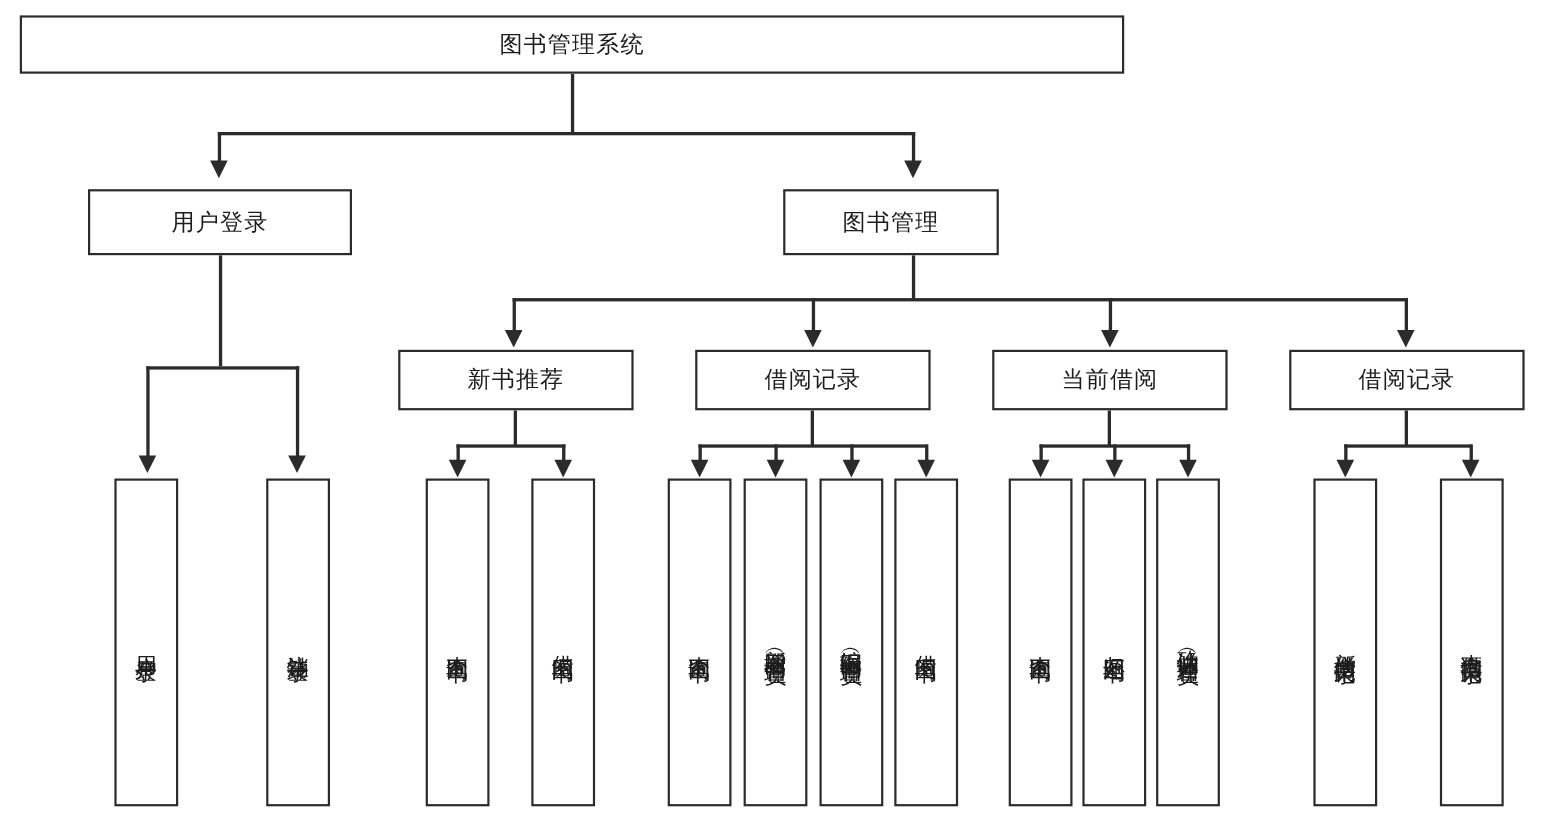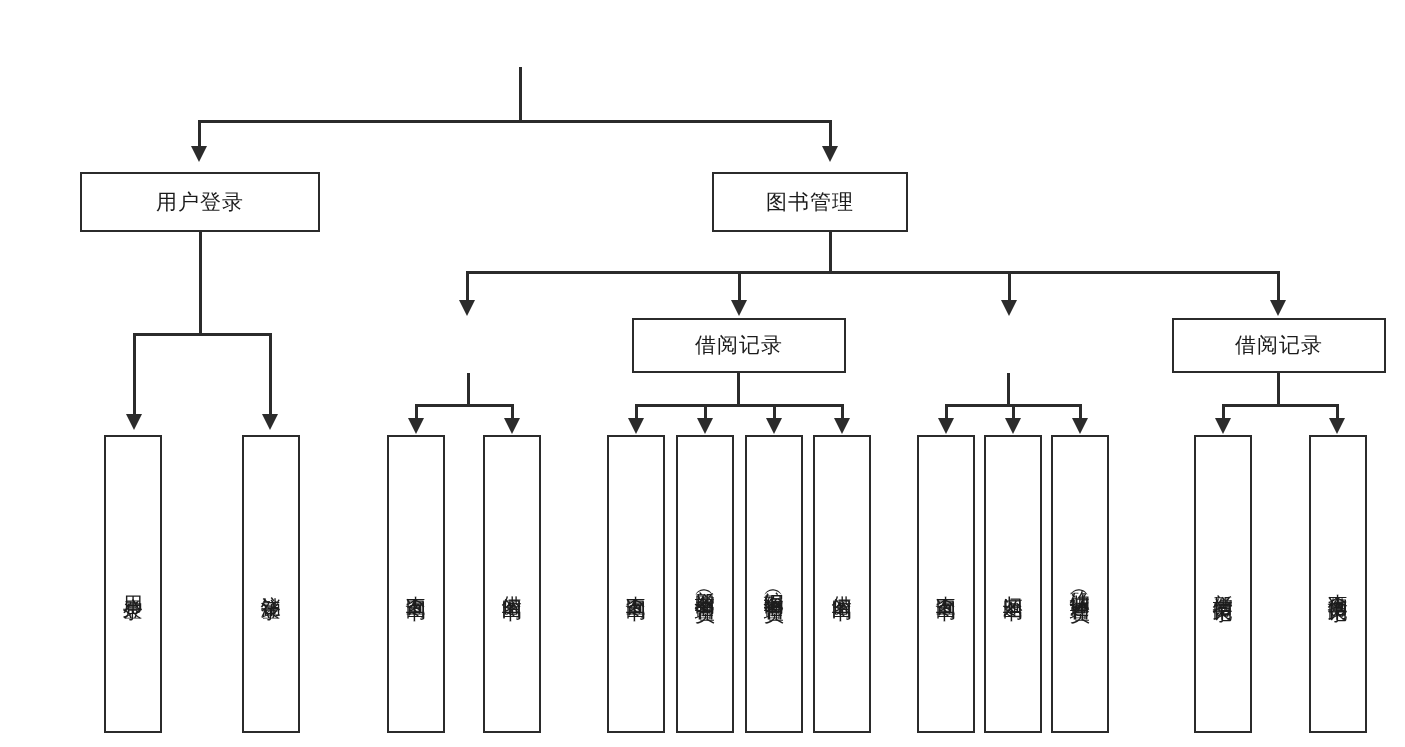--- a/index.html
+++ b/index.html
@@ -79,20 +79,23 @@
     z-index:5;
     white-space:nowrap;
     user-select:none;
   }
 </style>
 </head>
 <body>
 
 <div id="canvas">
 
+  <div class="node horiz" style="left:18px;top:14px;width:1004px;height:53px;">
+    <span class="lbl">图书管理系统</span>
+  </div>
 
   <div class="ln v" style="left:519px;top:67px;width:3px;height:53px;"></div>
   <div class="ln h" style="left:198px;top:120px;width:634px;height:3px;"></div>
   <div class="ln v" style="left:198px;top:120px;width:3px;height:28px;"></div>
   <div class="arrow" style="left:191px;top:146px;"></div>
   <div class="ln v" style="left:829px;top:120px;width:3px;height:28px;"></div>
   <div class="arrow" style="left:822px;top:146px;"></div>
 
   <div class="node horiz" style="left:80px;top:172px;width:240px;height:60px;">
     <span class="lbl">用户登录</span>
@@ -112,22 +115,28 @@
   <div class="ln h" style="left:466px;top:271px;width:814px;height:3px;"></div>
   <div class="ln v" style="left:466px;top:271px;width:3px;height:32px;"></div>
   <div class="arrow" style="left:459px;top:300px;"></div>
   <div class="ln v" style="left:738px;top:271px;width:3px;height:32px;"></div>
   <div class="arrow" style="left:731px;top:300px;"></div>
   <div class="ln v" style="left:1008px;top:271px;width:3px;height:32px;"></div>
   <div class="arrow" style="left:1001px;top:300px;"></div>
   <div class="ln v" style="left:1277px;top:271px;width:3px;height:32px;"></div>
   <div class="arrow" style="left:1270px;top:300px;"></div>
 
+  <div class="node horiz" style="left:362px;top:318px;width:214px;height:55px;">
+    <span class="lbl">新书推荐</span>
+  </div>
   <div class="node horiz" style="left:632px;top:318px;width:214px;height:55px;">
     <span class="lbl">借阅记录</span>
+  </div>
+  <div class="node horiz" style="left:902px;top:318px;width:214px;height:55px;">
+    <span class="lbl">当前借阅</span>
   </div>
   <div class="node horiz" style="left:1172px;top:318px;width:214px;height:55px;">
     <span class="lbl">借阅记录</span>
   </div>
 
   <div class="ln v" style="left:467px;top:373px;width:3px;height:33px;"></div>
   <div class="ln h" style="left:415px;top:404px;width:99px;height:3px;"></div>
   <div class="ln v" style="left:415px;top:404px;width:3px;height:16px;"></div>
   <div class="arrow" style="left:408px;top:418px;"></div>
   <div class="ln v" style="left:511px;top:404px;width:3px;height:16px;"></div>

